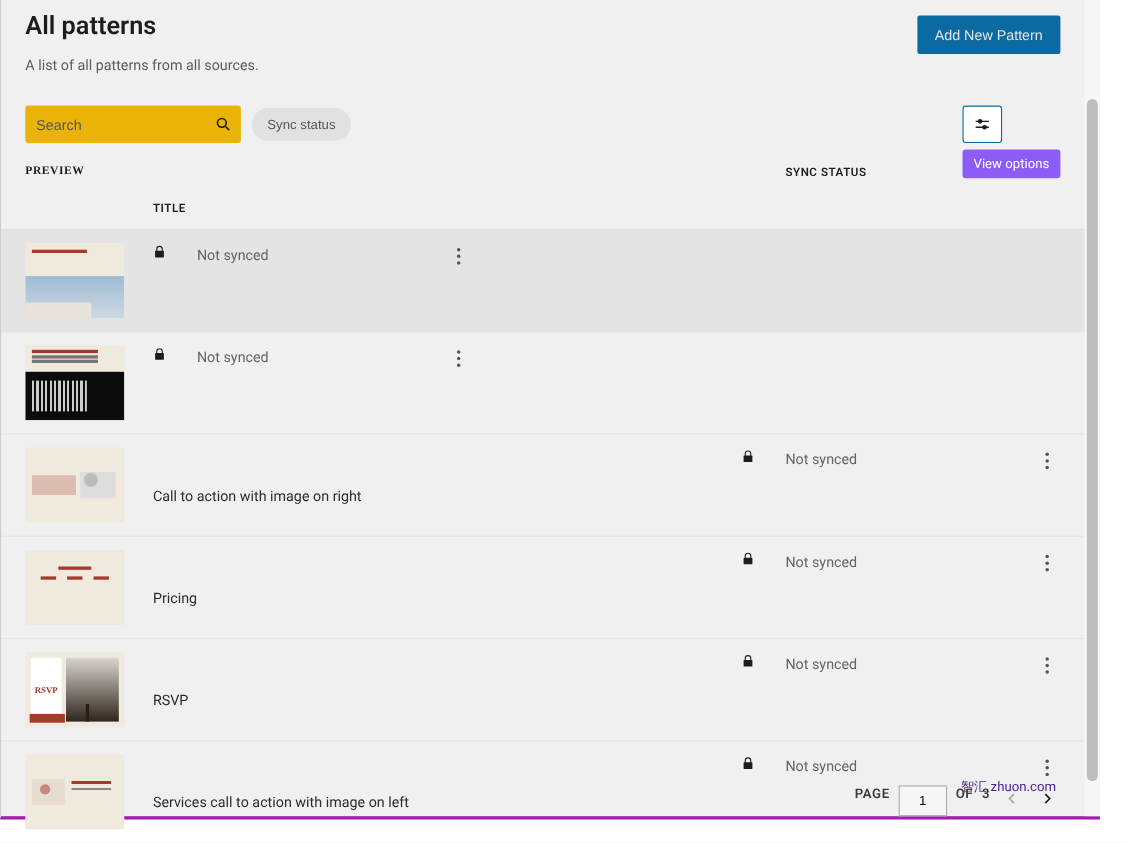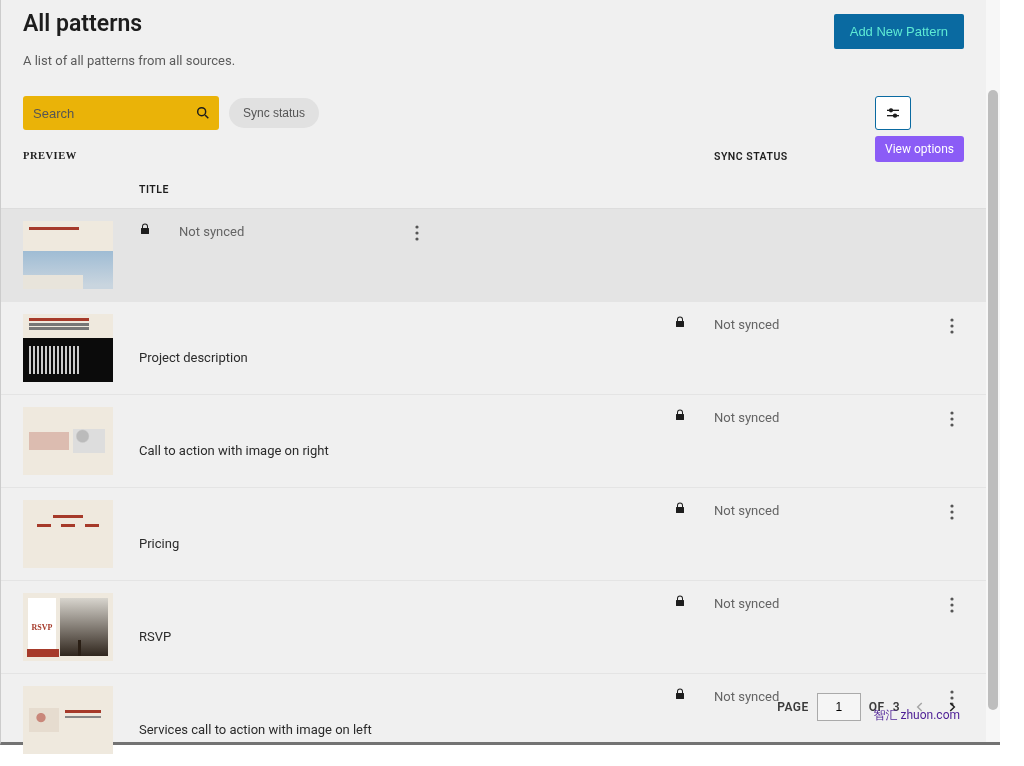--- a/index.html
+++ b/index.html
@@ -10,21 +10,21 @@
       height: 766px;
       overflow: hidden;
       position: relative;
     }
     .app-container {
       background: #f0f0f0;
       width: 1000px;
       height: 745px;
       margin: 0;
       position: relative;
-      border-bottom: 3px solid #737373;
+      border-bottom: 3px solid #a21caf;
       border-left: 1px solid #ccc;
     }
     .scrollbar-track {
       position: absolute;
       right: 0;
       top: 0;
       width: 14px;
       height: 100%;
       background: #f7f7f7;
     }
@@ -53,21 +53,21 @@
       color: #1d1d1d;
       margin-bottom: 6px;
     }
     .page-subtitle {
       font-size: 13px;
       color: #5b5b5b;
       margin-top: 16px;
     }
     .primary-btn {
       background: #0a6aa1;
-      color: #5eead4;
+      color: #e5e5e5;
       border: none;
       padding: 10px 16px;
       font-size: 13px;
       border-radius: 2px;
       cursor: pointer;
       margin-top: 4px;
     }
     .toolbar-row {
       display: flex;
       align-items: center;
@@ -193,24 +193,23 @@
       background: transparent;
       border: none;
       cursor: pointer;
       display: flex;
       align-items: center;
       justify-content: center;
       margin-left: auto;
     }
     .pagination {
       position: absolute;
-      bottom: 21px;
+      bottom: 0;
       right: 36px;
       display: flex;
-      align-items: center;
       gap: 8px;
       font-size: 12px;
       color: #3a3a3a;
       font-weight: 600;
       letter-spacing: 0.5px;
     }
     .page-input {
       width: 44px;
       height: 28px;
       border: 1px solid #aaa;
@@ -343,21 +342,20 @@
           </div>
           <div class="table-row">
             <div class="col-preview">
               <div class="preview-thumb">
                 <div class="thumb-proj" style="width:100%;height:100%">
                   <div class="top"></div>
                   <div class="bot"></div>
                 </div>
               </div>
             </div>
-            <div class="col-title"><span class="row-title">Project description</span></div>
             <div class="col-lock"><span class="lock-icon"><svg width="12" height="14" viewBox="0 0 24 24" fill="#1d1d1d">
                   <path d="M6 10V7a6 6 0 0112 0v3h1a1 1 0 011 1v10a1 1 0 01-1 1H5a1 1 0 01-1-1V11a1 1 0 011-1h1zm2 0h8V7a4 4 0 00-8 0v3z"></path>
                 </svg></span></div>
             <div class="col-sync"><span class="sync-text">Not synced</span></div>
             <div class="col-actions">
               <button class="more-btn">
                 <svg width="4" height="16" viewBox="0 0 4 16" fill="#555">
                   <circle cx="2" cy="2" r="1.6"></circle>
                   <circle cx="2" cy="8" r="1.6"></circle>
                   <circle cx="2" cy="14" r="1.6"></circle>

